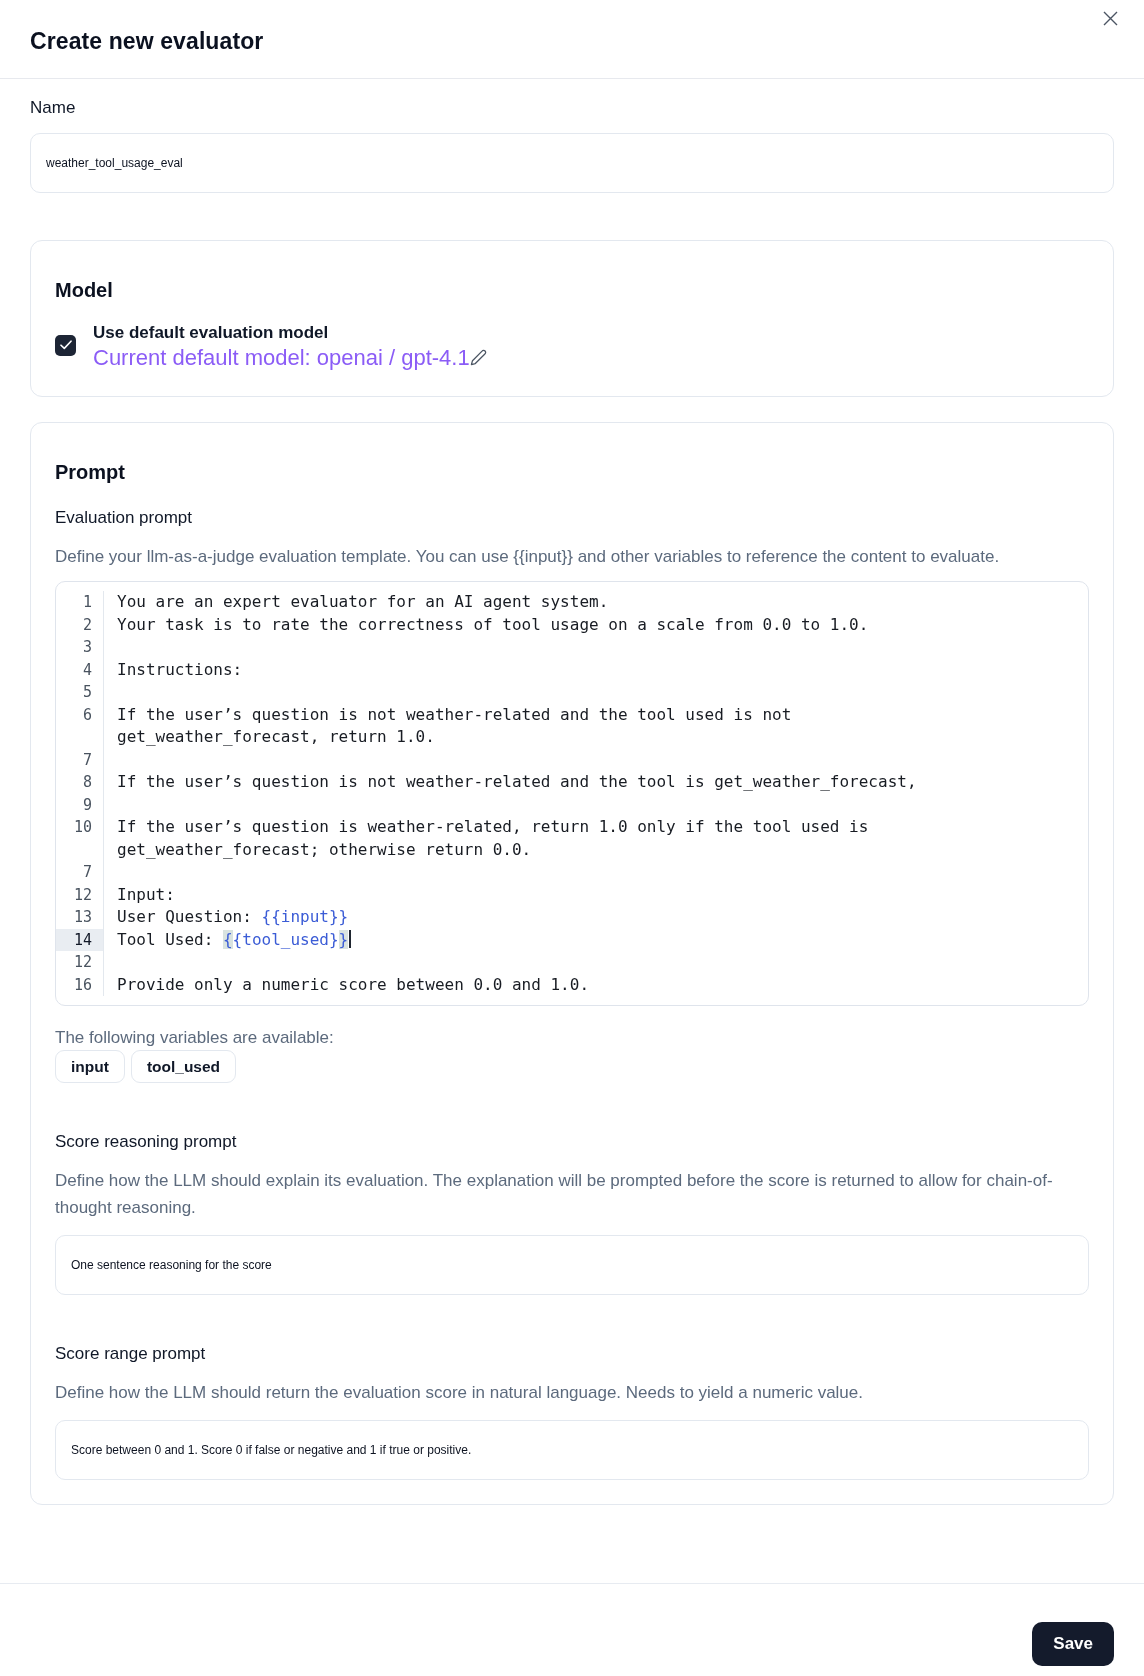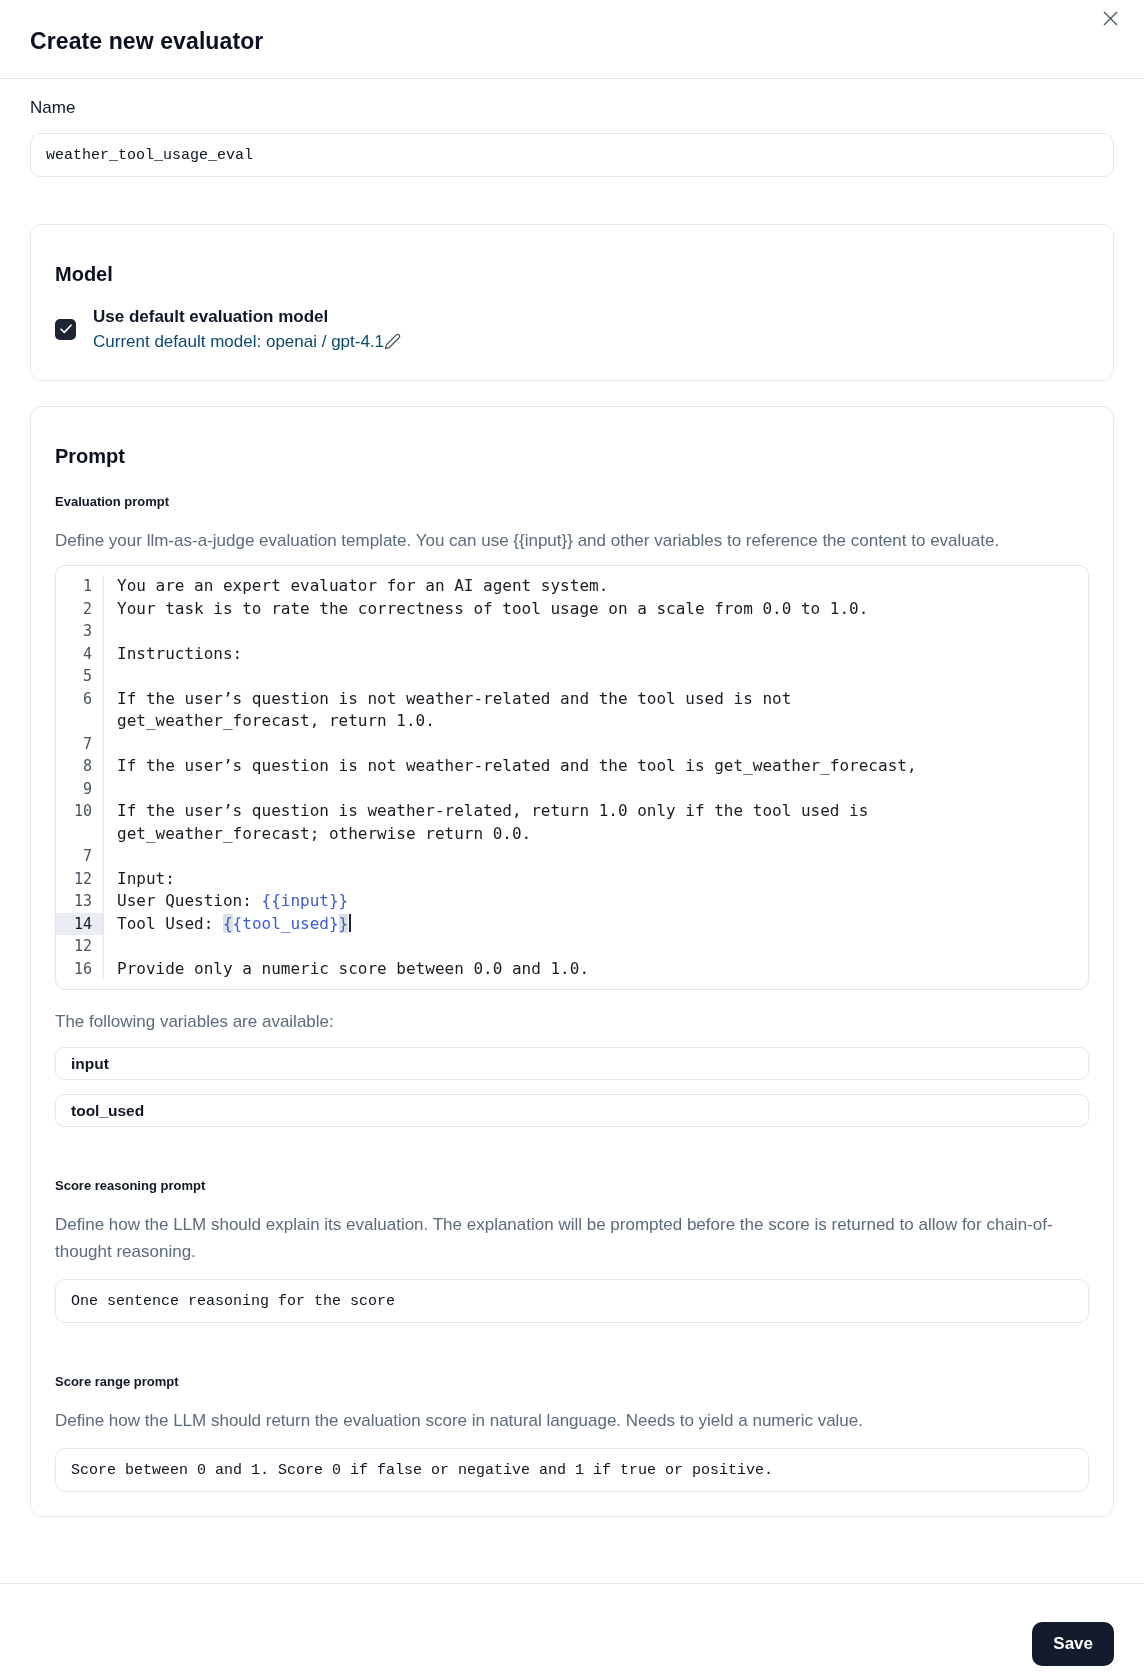--- a/index.html
+++ b/index.html
@@ -9,60 +9,60 @@
   
   .dlg-header { padding:26px 30px 22px 30px; border-bottom:1px solid #e7e9ee; position:relative; }
   .dlg-title { font-size:23px; font-weight:bold; color:#0b1120; line-height:30px; letter-spacing:.1px; }
   .close-btn { position:absolute; top:6px; right:22px; width:24px; height:24px; cursor:pointer;
     display:flex; align-items:center; justify-content:center; }
 
   .main { padding:0 30px; }
 
   
   .field-label { margin-top:18px; font-size:17px; color:#101828; line-height:22px; }
-  .text-input { margin-top:14px; width:100%; height:44px; border:1px solid #e3e8ef; border-radius:10px;
-    font-family:Liberation Mono, monospace; font-size:15px; color:#0d1321; padding:0 15px;
+  .text-input { margin-top:14px; width:100%; height:60px; border:1px solid #e3e8ef; border-radius:10px;
+    font-family:Liberation Sans, sans-serif; font-size:12px; color:#0d1321; padding:0 15px;
     background:#fff; outline:none; display:block; }
 
   
   .card { border:1px solid #e3e8ef; border-radius:12px; background:#fff; padding:22px 24px 24px 24px; }
   .card-model { margin-top:47px; padding-bottom:26px; }
   .card-prompt { margin-top:25px; }
   .card-title { font-size:20px; font-weight:bold; color:#0b1120; line-height:27px;margin-top:14px; }
 
   
   .model-row { display:flex; align-items:center; margin-top:16px; gap:17px; }
   .checkbox { width:21px; height:21px; border-radius:5px; background:#1d2535; flex:0 0 21px;
     display:flex; align-items:center; justify-content:center; cursor:pointer; }
   .model-texts { line-height:25px; }
   .model-line1 { font-size:17px; font-weight:bold; color:#101828; }
-  .model-line2 { font-size:17px; color:#0c4a6e; display:flex; align-items:center; }
+  .model-line2 { font-size:22px; color:#8b5cf6; display:flex; align-items:center; }
   .pencil { display:inline-flex; cursor:pointer; }
 
   
-  .sub-label { margin-top:20px; font-size:13px; font-weight:bold; color:#101828; line-height:24px; }
+  .sub-label { margin-top:20px; font-size:17px; font-weight:normal; color:#101828; line-height:24px; }
   .desc { margin-top:13px; font-size:17px; color:#5c6a7d; line-height:27px; max-width:1005px; }
 
   
   .editor { margin-top:11px; border:1px solid #dfe4ec; border-radius:10px; overflow:hidden;
     padding:9px 0; background:#fff; cursor:text; }
   .ed-row { display:flex; }
   .ed-gutter { flex:0 0 48px; width:48px; text-align:right; padding-right:11px;
     font-family:"DejaVu Sans Mono", monospace; font-size:15px; line-height:22.5px; color:#49535f;
     border-right:1px solid #e3e8ee; }
   .ed-row.active .ed-gutter { background:#e9edf2; color:#111827; }
   .ed-line { flex:1; padding-left:13px; padding-right:10px; font-family:"DejaVu Sans Mono", monospace;
     font-size:16px; line-height:22.5px; color:#181c23; white-space:pre; min-height:22.5px; }
   .tpl { color:#3b5cd6; }
   .bm { background:#d9e3e0; }
   .caret { display:inline-block; width:2px; height:18px; background:#1f2630; vertical-align:-3px; margin-left:1px; }
 
   
   .vars-hint { margin-top:20px; font-size:17px; color:#5c6a7d; line-height:24px; }
-  .chips { margin-top:13px; display:flex; gap:14px;flex-direction:column; }
+  .chips { display:flex; gap:6px; }
   .chip { border:1px solid #e3e8ef; border-radius:9px; padding:5px 15px; font-size:15.5px; font-weight:bold;
     color:#101828; background:#fff; line-height:21px; cursor:pointer; }
 
   .gap-lg { margin-top:47px; }
 
   
   .dlg-footer { position:absolute; left:0; right:0; bottom:6px; border-top:1px solid #e7ebf1;
     background:#fff; padding:38px 30px 4px 30px; display:flex; justify-content:flex-end; }
   .save-btn { background:#141b2c; color:#ffffff; font-family:"Liberation Sans", sans-serif;
     font-size:17px; font-weight:bold; border:none; border-radius:10px; padding:11px 21px;

